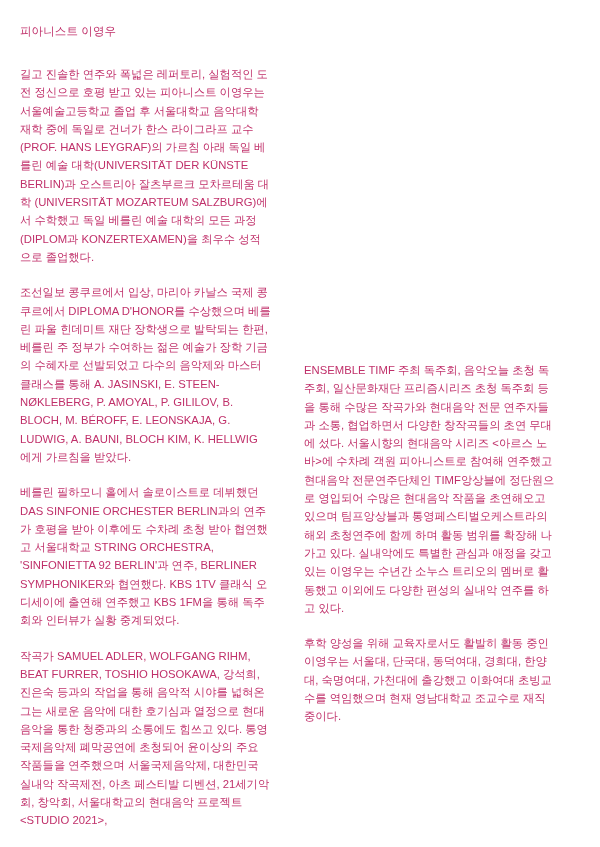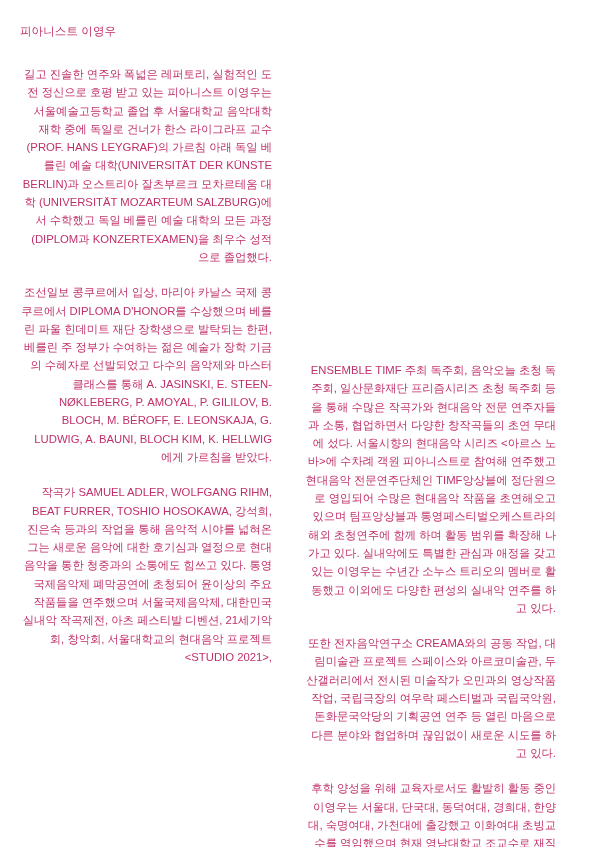--- a/index.html
+++ b/index.html
@@ -39,41 +39,41 @@
   }
   .col.right {
     padding-top: 296px;
   }
   p.para {
     font-size: 11.3px;
     line-height: 1.62;
     margin: 0 0 17px 0;
     color: #c0306a;
     word-break: break-word;
-    text-align: right;
+    text-align: left;
   }
   p.para:last-child {
     margin-bottom: 0;
   }
 </style>
 </head>
 <body>
 
 <div class="page">
 
   <h1 class="doc-title">피아니스트 이영우</h1>
 
   <div class="columns">
 
     <div class="col left">
       <p class="para">길고 진솔한 연주와 폭넓은 레퍼토리, 실험적인 도전 정신으로 호평 받고 있는 피아니스트 이영우는 서울예술고등학교 졸업 후 서울대학교 음악대학 재학 중에 독일로 건너가 한스 라이그라프 교수 (PROF. HANS LEYGRAF)의 가르침 아래 독일 베를린 예술 대학(UNIVERSITÄT DER KÜNSTE BERLIN)과 오스트리아 잘츠부르크 모차르테움 대학 (UNIVERSITÄT MOZARTEUM SALZBURG)에서 수학했고 독일 베를린 예술 대학의 모든 과정(DIPLOM과 KONZERTEXAMEN)을 최우수 성적으로 졸업했다.</p>
       <p class="para">조선일보 콩쿠르에서 입상, 마리아 카날스 국제 콩쿠르에서 DIPLOMA D'HONOR를 수상했으며 베를린 파울 힌데미트 재단 장학생으로 발탁되는 한편, 베를린 주 정부가 수여하는 젊은 예술가 장학 기금의 수혜자로 선발되었고 다수의 음악제와 마스터 클래스를 통해 A. JASINSKI, E. STEEN-NØKLEBERG, P. AMOYAL, P. GILILOV, B. BLOCH, M. BÉROFF, E. LEONSKAJA, G. LUDWIG, A. BAUNI, BLOCH KIM, K. HELLWIG 에게 가르침을 받았다.</p>
+      <p class="para">베를린 필하모니 홀에서 솔로이스트로 데뷔했던 DAS SINFONIE ORCHESTER BERLIN과의 연주가 호평을 받아 이후에도 수차례 초청 받아 협연했고 서울대학교 STRING ORCHESTRA, 'SINFONIETTA 92 BERLIN'과 연주, BERLINER SYMPHONIKER와 협연했다. KBS 1TV 클래식 오디세이에 출연해 연주했고 KBS 1FM을 통해 독주회와 인터뷰가 실황 중계되었다.</p>
       <p class="para">작곡가 SAMUEL ADLER, WOLFGANG RIHM, BEAT FURRER, TOSHIO HOSOKAWA, 강석희, 진은숙 등과의 작업을 통해 음악적 시야를 넓혀온 그는 새로운 음악에 대한 호기심과 열정으로 현대음악을 통한 청중과의 소통에도 힘쓰고 있다. 통영국제음악제 폐막공연에 초청되어 윤이상의 주요 작품들을 연주했으며 서울국제음악제, 대한민국 실내악 작곡제전, 아츠 페스티발 디벤션, 21세기악회, 창악회, 서울대학교의 현대음악 프로젝트 &lt;STUDIO 2021&gt;,</p>
     </div>
 
     <div class="col right">
       <p class="para">ENSEMBLE TIMF 주최 독주회, 음악오늘 초청 독주회, 일산문화재단 프리즘시리즈 초청 독주회 등을 통해 수많은 작곡가와 현대음악 전문 연주자들과 소통, 협업하면서 다양한 창작곡들의 초연 무대에 섰다. 서울시향의 현대음악 시리즈 &lt;아르스 노바&gt;에 수차례 객원 피아니스트로 참여해 연주했고 현대음악 전문연주단체인 TIMF앙상블에 정단원으로 영입되어 수많은 현대음악 작품을 초연해오고 있으며 팀프앙상블과 통영페스티벌오케스트라의 해외 초청연주에 함께 하며 활동 범위를 확장해 나가고 있다. 실내악에도 특별한 관심과 애정을 갖고 있는 이영우는 수년간 소누스 트리오의 멤버로 활동했고 이외에도 다양한 편성의 실내악 연주를 하고 있다.</p>
-      <p class="para">또한 전자음악연구소 CREAMA와의 공동 작업, 대림미술관 프로젝트 스페이스와 아르코미술관, 두산갤러리에서 전시된 미술작가 오민과의 영상작품 작업, 국립극장의 여우락 페스티벌과 국립국악원, 돈화문국악당의 기획공연 연주 등 열린 마음으로 다른 분야와 협업하며 끊임없이 새로운 시도를 하고 있다.</p>
       <p class="para">후학 양성을 위해 교육자로서도 활발히 활동 중인 이영우는 서울대, 단국대, 동덕여대, 경희대, 한양대, 숙명여대, 가천대에 출강했고 이화여대 초빙교수를 역임했으며 현재 영남대학교 조교수로 재직 중이다.</p>
     </div>
 
   </div>
 </div>
 
 </body></html>

